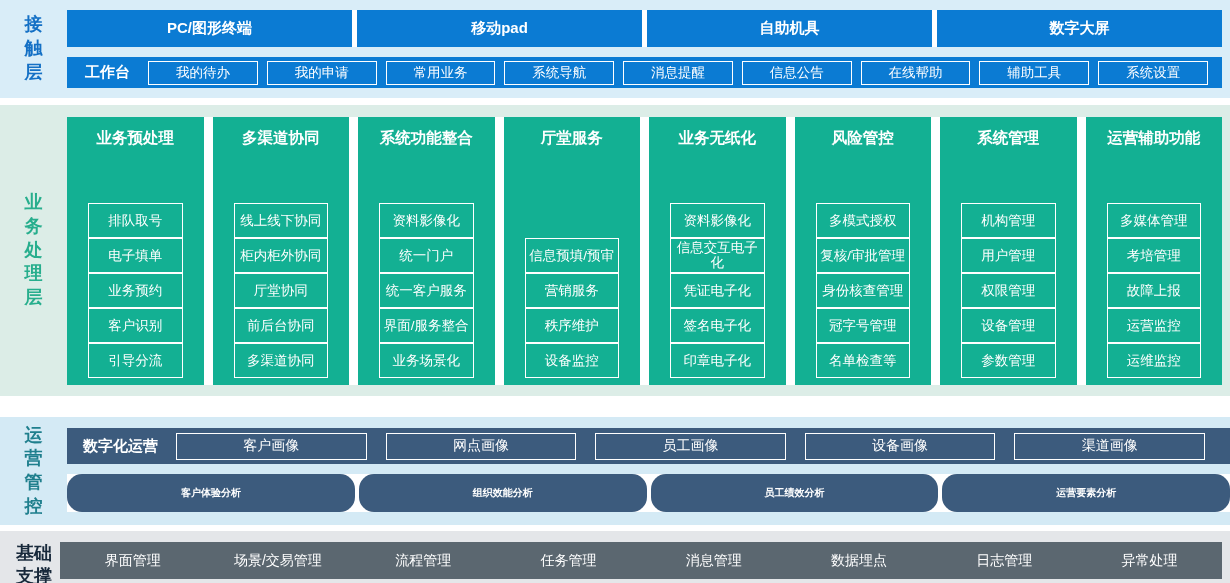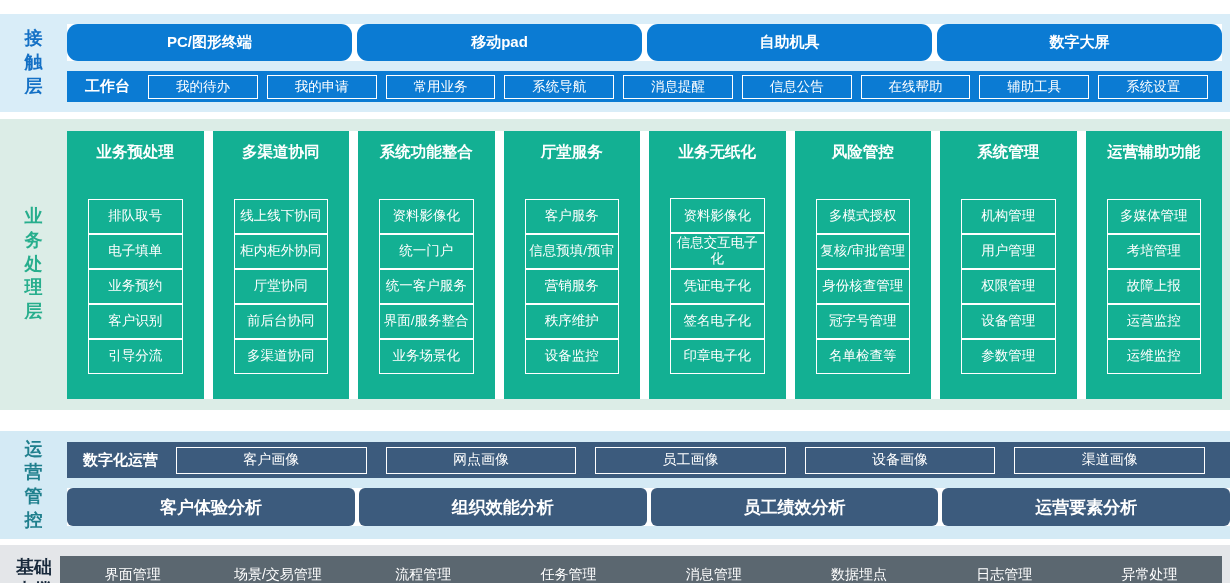--- a/index.html
+++ b/index.html
@@ -1,61 +1,61 @@
 <!DOCTYPE html>
 <html><head>
 <meta charset="utf-8">
 <style>
   html,body{margin:0;padding:0;background:#fff;}
   .page{
     width:1230px;height:583px;background:#fff;overflow:hidden;
     font-family:"Liberation Sans","DejaVu Sans",sans-serif;
     box-sizing:border-box;
   }
-  .sec{display:flex;box-sizing:border-box;margin-top:14px;}
+  .sec{display:flex;box-sizing:border-box;}
   .side-label{width:67px;flex:none;display:flex;align-items:center;justify-content:center;font-weight:bold;}
   .vtext{width:1.3em;word-break:break-all;line-height:1.32;text-align:center;font-size:18px;}
   .vtext2{width:2.45em;word-break:break-all;line-height:1.25;text-align:center;font-size:18px;}
   .blue-text{color:#1470c5;}
   .green-text{color:#27ae8d;}
   .teal-text{color:#1f7f8d;}
   .dark-text{color:#18293b;text-align:right;}
   .sec-body{flex:1;box-sizing:border-box;}
 
   
   .sec-contact{height:98px;background:#d9edf8;}
   .sec-contact .sec-body{padding:10px 8px 0 0;}
   .terminal-row{display:flex;gap:5px;background:#fff;height:37px;}
   .btn-blue{flex:1;background:#0b7bd3;color:#fff;font-weight:bold;font-size:15px;
-    display:flex;align-items:center;justify-content:center;border-radius:11px;cursor:pointer;}
+    display:flex;align-items:center;justify-content:center;border-radius:0;cursor:pointer;}
   .bar{display:flex;align-items:center;box-sizing:border-box;}
   .workbench-bar{margin-top:10px;height:31px;background:#0b7bd3;padding:0 14px 0 18px;}
   .bar-label{color:#fff;font-weight:bold;font-size:15px;margin-right:18px;white-space:nowrap;}
   .bar-items{flex:1;display:flex;gap:9px;}
   .chip{flex:1;border:1px solid #fff;color:#fff;font-size:13.5px;height:22px;
     display:flex;align-items:center;justify-content:center;cursor:pointer;white-space:nowrap;}
 
   
   .sec-business{height:291px;background:#dcede7;margin-top:7px;}
   .sec-business .sec-body{padding:12px 8px 11px 0;}
   .cols{display:flex;gap:9px;background:#fff;height:268px;}
   .bcol{flex:1;background:#13b093;display:flex;flex-direction:column;padding:9px 0 7px;box-sizing:border-box;gap:16px;}
   .bcol-title{color:#fff;font-weight:bold;font-size:15.5px;text-align:center;height:24px;line-height:24px;white-space:nowrap;}
-  .bcol-items{flex:1;display:flex;flex-direction:column;justify-content:center;padding:0 21px;}
+  .bcol-items{flex:1;display:flex;flex-direction:column;justify-content:flex-end;padding:0 21px;}
   .fbtn{border:1px solid #fff;color:#fff;min-height:31px;display:flex;align-items:center;justify-content:center;
     font-size:13.5px;text-align:center;line-height:1.15;padding:1px 2px;cursor:pointer;overflow-wrap:anywhere;}
 
   
   .sec-operation{height:108px;background:#d4eaf5;margin-top:21px;}
   .sec-operation .sec-body{padding:11px 0 0 0;}
   .digital-bar{height:36px;background:#3c5b7d;padding:0 25px 0 16px;}
   .digital-bar .bar-items{gap:19px;}
   .digital-bar .chip{height:25px;font-size:14px;}
   .analysis-row{margin-top:10px;display:flex;gap:4px;background:#fff;height:38px;}
-  .btn-slate{flex:1;background:#3c5b7d;color:#fff;font-weight:bold;font-size:17px;border-radius:6px;
+  .btn-slate{flex:1;background:#3c5b7d;color:#fff;font-weight:bold;font-size:10px;border-radius:15px;
     display:flex;align-items:center;justify-content:center;cursor:pointer;}
 
   
   .sec-foundation{height:67px;background:#e4e6e9;margin-top:6px;}
   .sec-foundation .side-label{width:60px;}
   .found-row{flex:1;display:flex;gap:0;padding:11px 8px 19px 0;box-sizing:border-box;}
   .btn-gray{flex:1;background:#5b6770;color:#fff;font-size:14px;display:flex;align-items:center;justify-content:center;cursor:pointer;}
 </style>
 </head>
 <body>
@@ -126,21 +126,20 @@
             <div class="fbtn">统一门户</div>
             <div class="fbtn">统一客户服务</div>
             <div class="fbtn">界面/服务整合</div>
             <div class="fbtn">业务场景化</div>
           </div>
         </div>
 
         <div class="bcol">
           <div class="bcol-title">厅堂服务</div>
           <div class="bcol-items">
-            <div class="fbtn">客户服务</div>
             <div class="fbtn">信息预填/预审</div>
             <div class="fbtn">营销服务</div>
             <div class="fbtn">秩序维护</div>
             <div class="fbtn">设备监控</div>
           </div>
         </div>
 
         <div class="bcol">
           <div class="bcol-title">业务无纸化</div>
           <div class="bcol-items">

